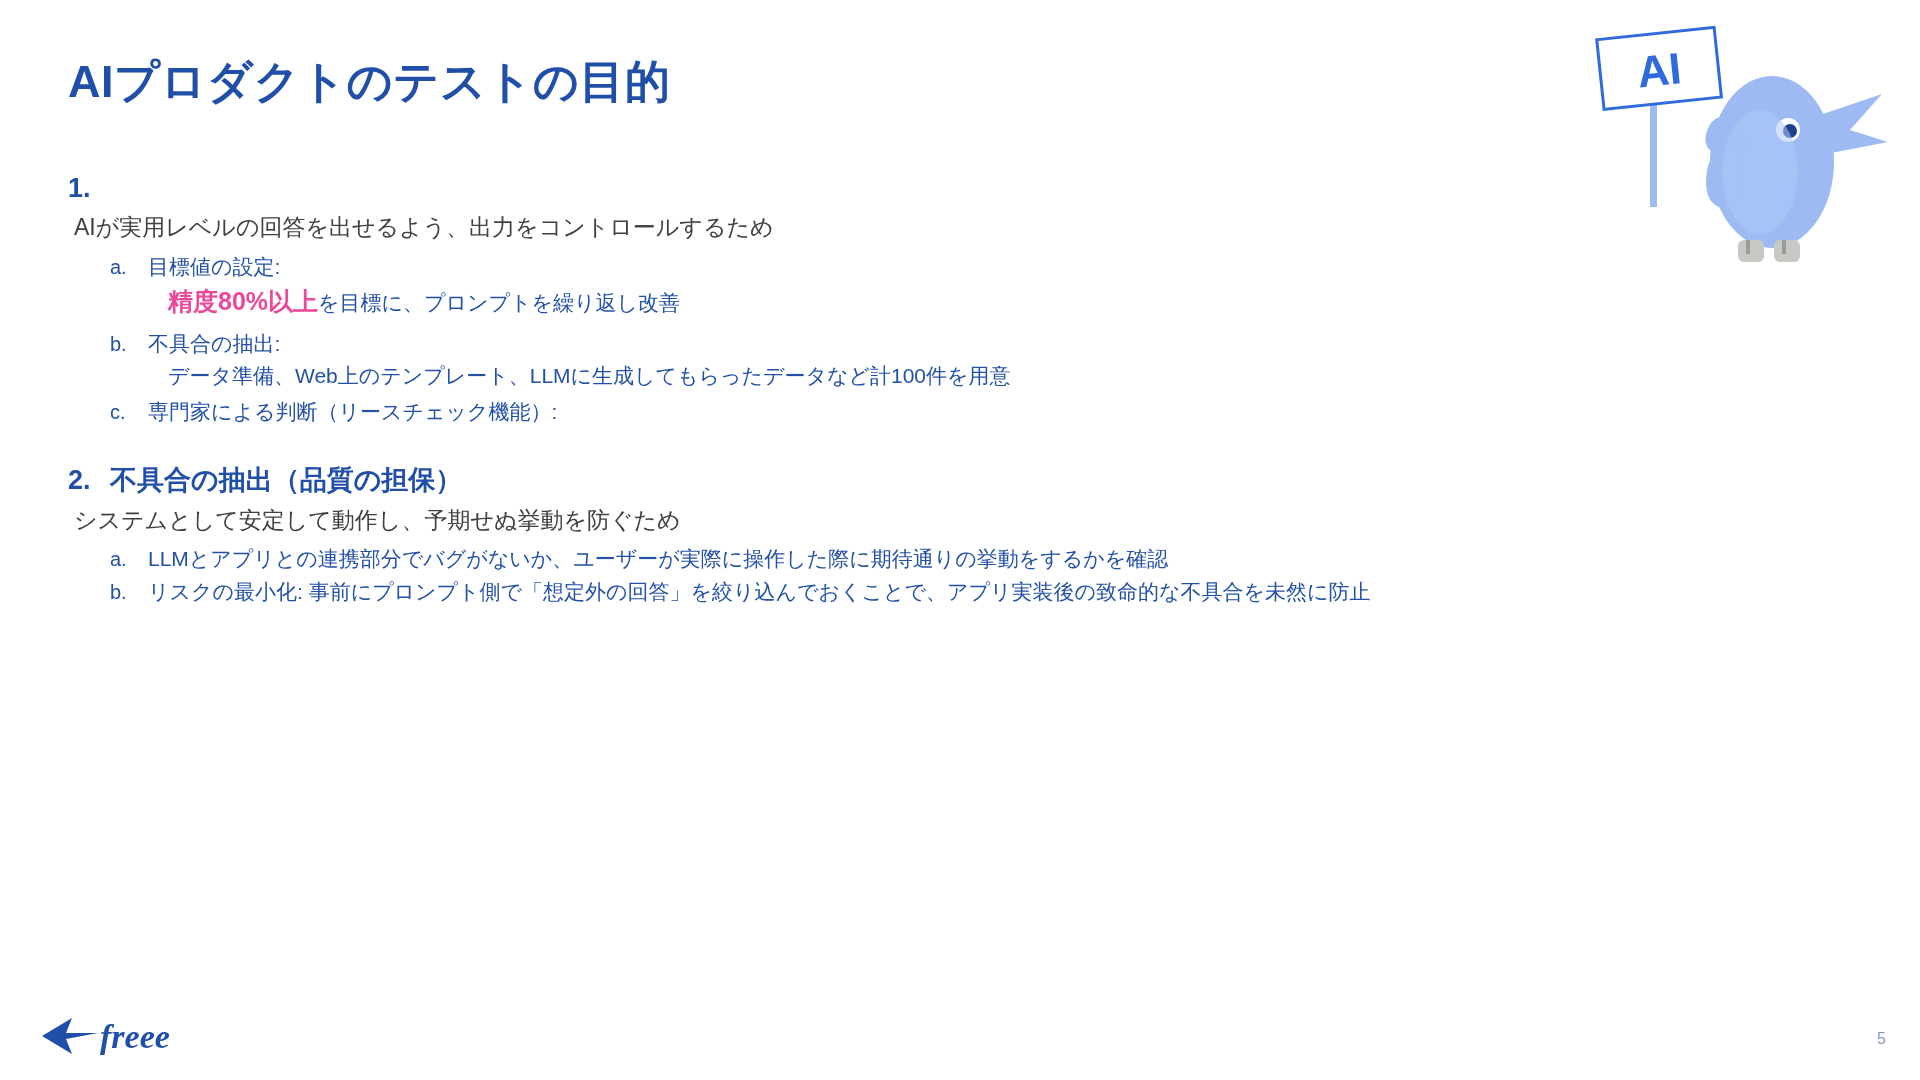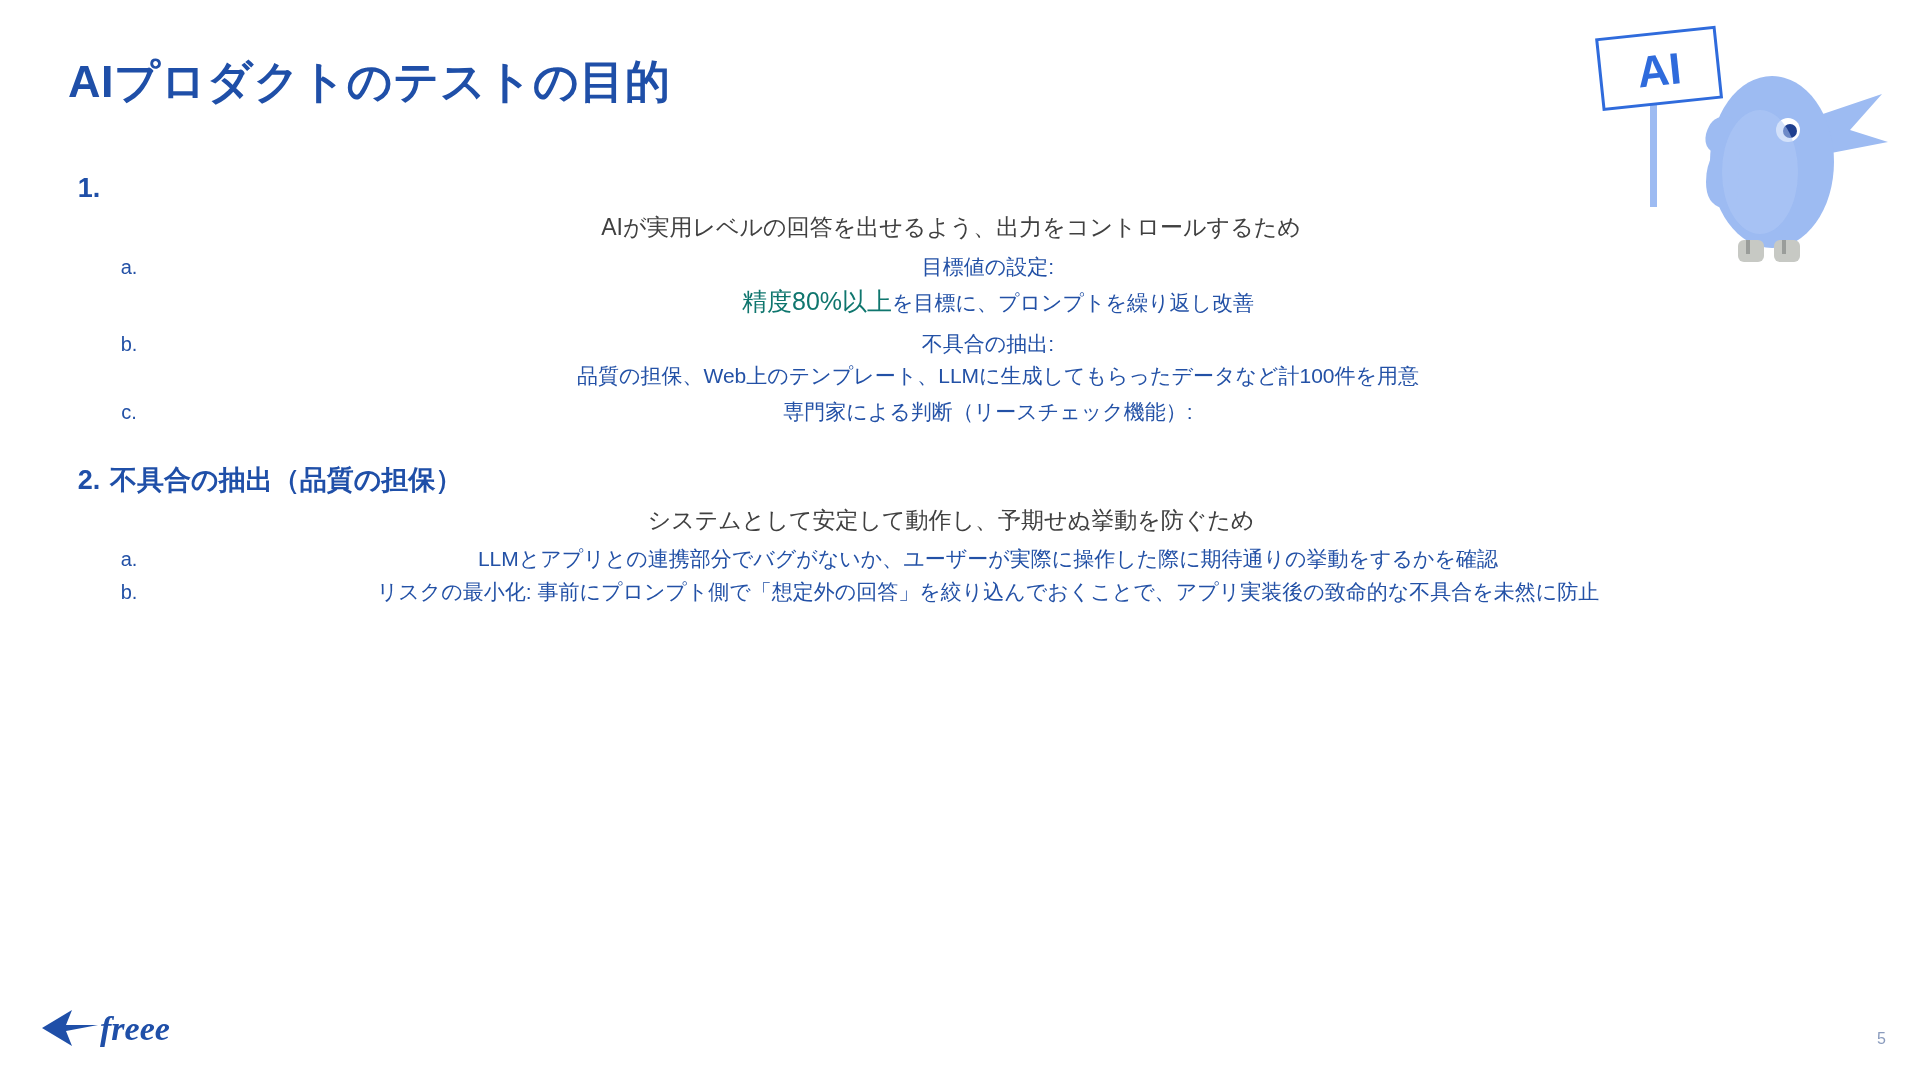--- a/index.html
+++ b/index.html
@@ -12,21 +12,20 @@
     height: 1080px;
     position: relative;
     overflow: hidden;
     font-family: "Liberation Sans", "DejaVu Sans", sans-serif;
     color: #1b4ba3;
   }
   .slide {
     position: absolute;
     inset: 0;
     background: #ffffff;
-    text-align: center;
   }
 
   
   .title {
     position: absolute;
     left: 68px;
     top: 52px;
     font-size: 45px;
     font-weight: 700;
     letter-spacing: 0.5px;
@@ -91,41 +90,41 @@
 
   .sub-detail {
     font-size: 21px;
     line-height: 1.5;
     color: #2351a6;
     margin-left: 100px;
     margin-bottom: 4px;
   }
   .sub-detail.with-strong { margin-bottom: 7px; }
   .sub-detail .strong {
-    font-weight: 400;
+    font-weight: 700;
     font-size: 25px;
-    color: #0f766e;
+    color: #ec4899;
   }
 
   .gap { height: 34px; }
 
   
   .mascot {
     position: absolute;
     right: 18px;
     top: 22px;
     width: 320px;
     height: 250px;
   }
 
   
   .logo {
     position: absolute;
     left: 38px;
-    bottom: 26px;
+    bottom: 18px;
     width: 160px;
     height: 56px;
   }
   .page-number {
     position: absolute;
     right: 34px;
     bottom: 32px;
     font-size: 16px;
     color: #8a9bbd;
     font-weight: 400;
@@ -182,21 +181,21 @@
           <span class="sub-text">目標値の設定:</span>
         </li>
         <div class="sub-detail with-strong">
           <span class="strong">精度80%以上</span><span>を目標に、プロンプトを繰り返し改善</span>
         </div>
 
         <li class="sub-item">
           <span class="marker">b.</span>
           <span class="sub-text">不具合の抽出:</span>
         </li>
-        <div class="sub-detail">品質の担保、Web上のテンプレート、LLMに生成してもらったデータなど計100件を用意</div>
+        <div class="sub-detail">データ準備、Web上のテンプレート、LLMに生成してもらったデータなど計100件を用意</div>
 
         <li class="sub-item">
           <span class="marker">c.</span>
           <span class="sub-text">専門家による判断（リースチェック機能）:</span>
         </li>
       </ul>
     </div>
 
     <div class="gap"></div>
 

